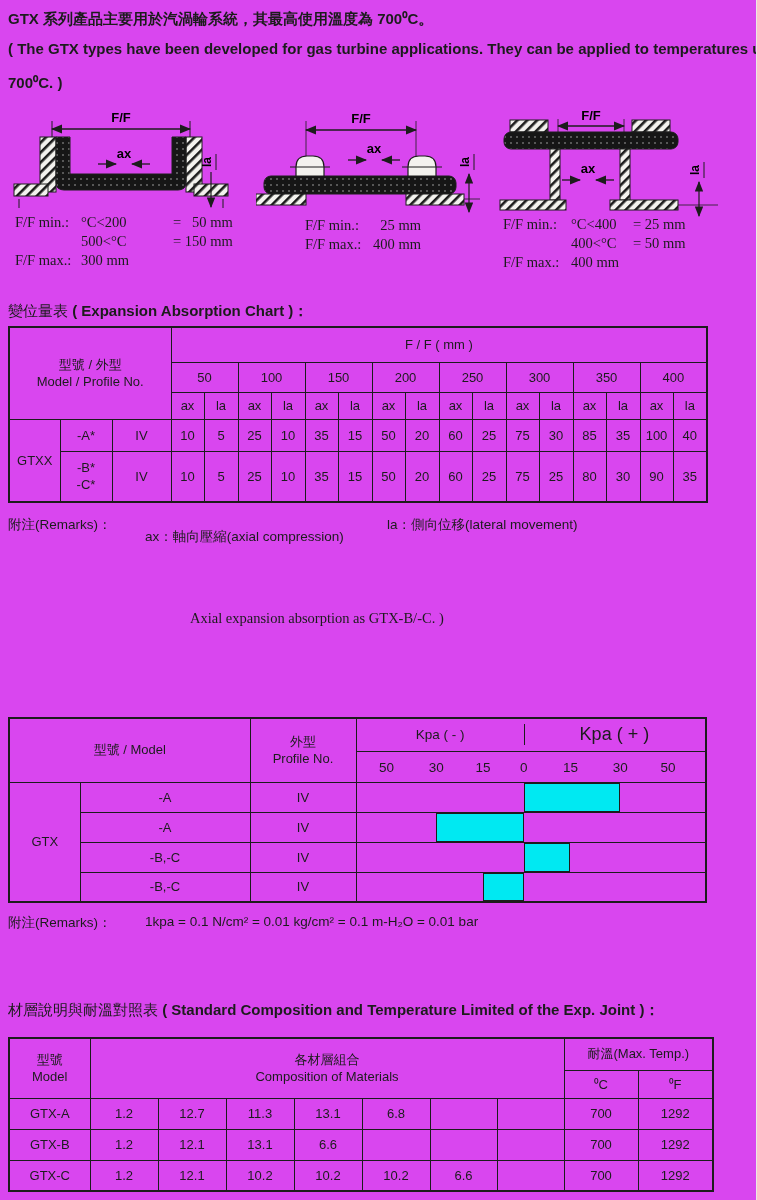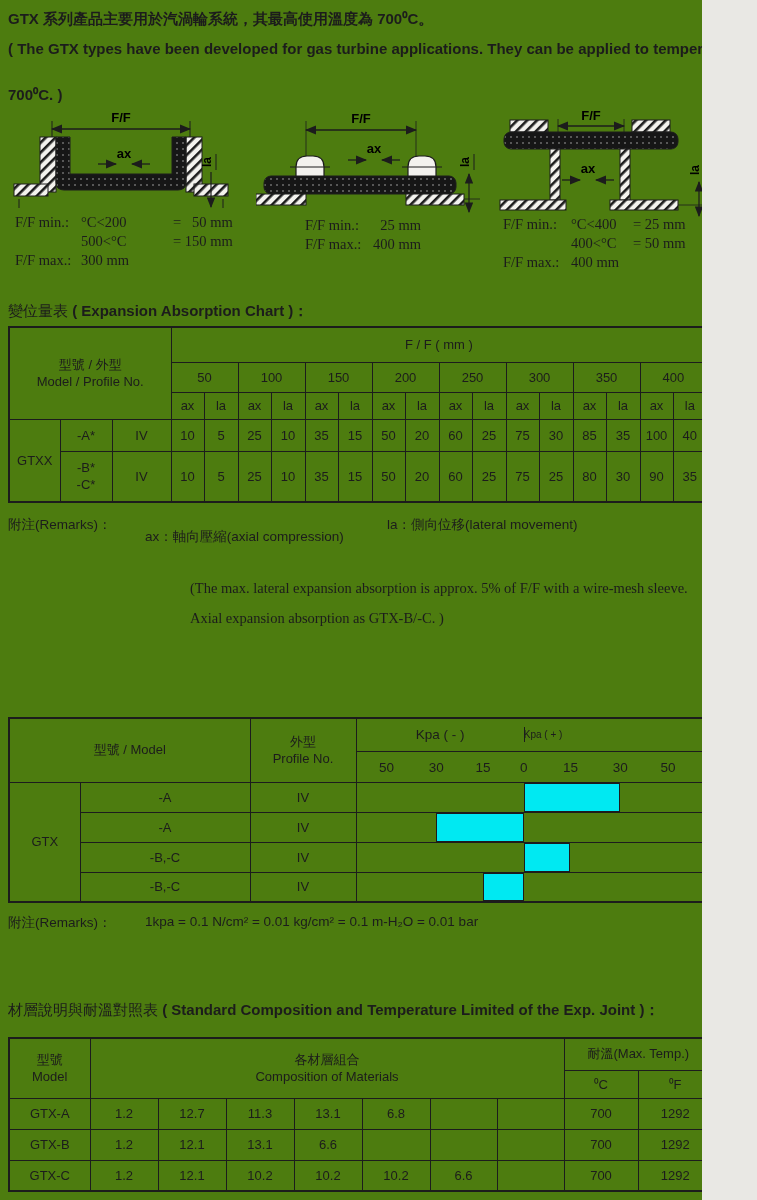--- a/index.html
+++ b/index.html
@@ -1,18 +1,18 @@
 <!DOCTYPE html>
 <html><head>
 <meta charset="utf-8">
 <style>
   *{margin:0;padding:0;box-sizing:border-box}
   html,body{background:#e9e8e4}
   body{font-family:"Liberation Sans",sans-serif;color:#1c1c1c}
-  #page{position:relative;width:702px;height:1200px;background:#4d7c0f;overflow:hidden}
+  #page{position:relative;width:756px;height:1200px;background:#d946ef;overflow:hidden}
   .abs{position:absolute}
   
   .hline{position:absolute;left:8px;font-weight:bold;font-size:15px;white-space:nowrap}
   
   .cap{position:absolute;font-family:"Liberation Serif",serif;font-size:14.5px;line-height:19px}
   .cap .row{display:flex}
   .cap .cl{display:inline-block;white-space:pre}
   .cap .cc{display:inline-block;white-space:pre}
   .cap .cv{display:inline-block;white-space:pre}
   .cap1 .cl{width:66px}.cap1 .cc{width:92px}
@@ -24,21 +24,21 @@
   
   table.t{position:absolute;border-collapse:collapse;table-layout:fixed;border:2px solid #1c1c1c;background:transparent}
   table.t td{border:1px solid #1c1c1c;text-align:center;vertical-align:middle;font-size:13px;padding:0;overflow:hidden}
   .corner div{line-height:17px}
   .ffhead{font-size:14px}
   .twoline div{line-height:17px}
   
   td.chart{position:relative;padding:0}
   .kpa-wrap{position:relative;width:100%;height:100%;display:flex;align-items:center}
   .kpa-neg{display:inline-block;width:48%;text-align:center;font-size:13.5px}
-  .kpa-pos{display:inline-block;width:52%;text-align:left;font-size:10px}
+  .kpa-pos{display:inline-block;width:52%;text-align:center;font-size:18px}
   .kpa-div{position:absolute;left:48%;top:0;bottom:0;width:1px;background:#1c1c1c}
   .scale-wrap{position:relative;width:100%;height:100%}
   .scale-wrap span{position:absolute;top:50%;transform:translate(-50%,-50%);font-size:13.5px}
   .bar{position:absolute;top:0;bottom:0;border:1px solid #1c1c1c}
   
   .rline{position:absolute;font-size:13.5px;white-space:nowrap}
   .rserif{font-family:"Liberation Serif",serif;font-size:14.5px}
 </style>
 </head>
 <body>
@@ -56,21 +56,21 @@
         <circle cx="3" cy="3" r="1" fill="#6d6d6d"></circle>
       </pattern>
       <marker id="ar" viewBox="0 0 10 8" markerWidth="9" markerHeight="7" refX="9" refY="4" orient="auto-start-reverse">
         <path d="M0,0L10,4L0,8Z" fill="#1c1c1c"></path>
       </marker>
     </defs>
   </svg>
 
   <div class="hline" style="top:8px">GTX 系列產品主要用於汽渦輪系統，其最高使用溫度為 700⁰C。</div>
   <div class="hline" style="top:40px">( The GTX types have been developed for gas turbine applications. They can be applied to temperatures up to</div>
-  <div class="hline" style="top:84px">700⁰C. )</div>
+  <div class="hline" style="top:72px">700⁰C. )</div>
 
   <svg class="abs" style="left:12px;top:110px" width="235" height="102" viewBox="0 0 235 102">
     <g>
       <line x1="40" y1="19" x2="178" y2="19" stroke="#1c1c1c" stroke-width="1.3" marker-start="url(#ar)" marker-end="url(#ar)"></line>
       <line x1="40" y1="11" x2="40" y2="28" stroke="#1c1c1c" stroke-width="1"></line>
       <line x1="178" y1="11" x2="178" y2="28" stroke="#1c1c1c" stroke-width="1"></line>
       <text x="109" y="12" text-anchor="middle" font-size="13" font-weight="bold">F/F</text>
     </g>
     <g>
       <rect x="28" y="27" width="16" height="55" fill="url(#hatch)" stroke="#1c1c1c"></rect>
@@ -309,21 +309,20 @@
       <td>30</td>
       <td>90</td>
       <td>35</td>
     </tr>
   </tbody>
     </table>
 
   <div class="rline" style="left:8px;top:516px">附注(Remarks)：</div>
   <div class="rline" style="left:145px;top:528px">ax：軸向壓縮(axial compression)</div>
   <div class="rline" style="left:387px;top:516px">la：側向位移(lateral movement)</div>
-  <div class="rline rserif" style="left:190px;top:580px">(The max. lateral expansion absorption is approx. 5% of F/F with a wire-mesh sleeve.</div>
   <div class="rline rserif" style="left:190px;top:610px">Axial expansion absorption as GTX-B/-C. )</div>
 
 
   <table class="t" style="left:8px;top:717px;width:697px">
     <colgroup>
       <col style="width:71px">
         <col style="width:170px">
         <col style="width:106px">
         <col style="width:350px">
     </colgroup>

